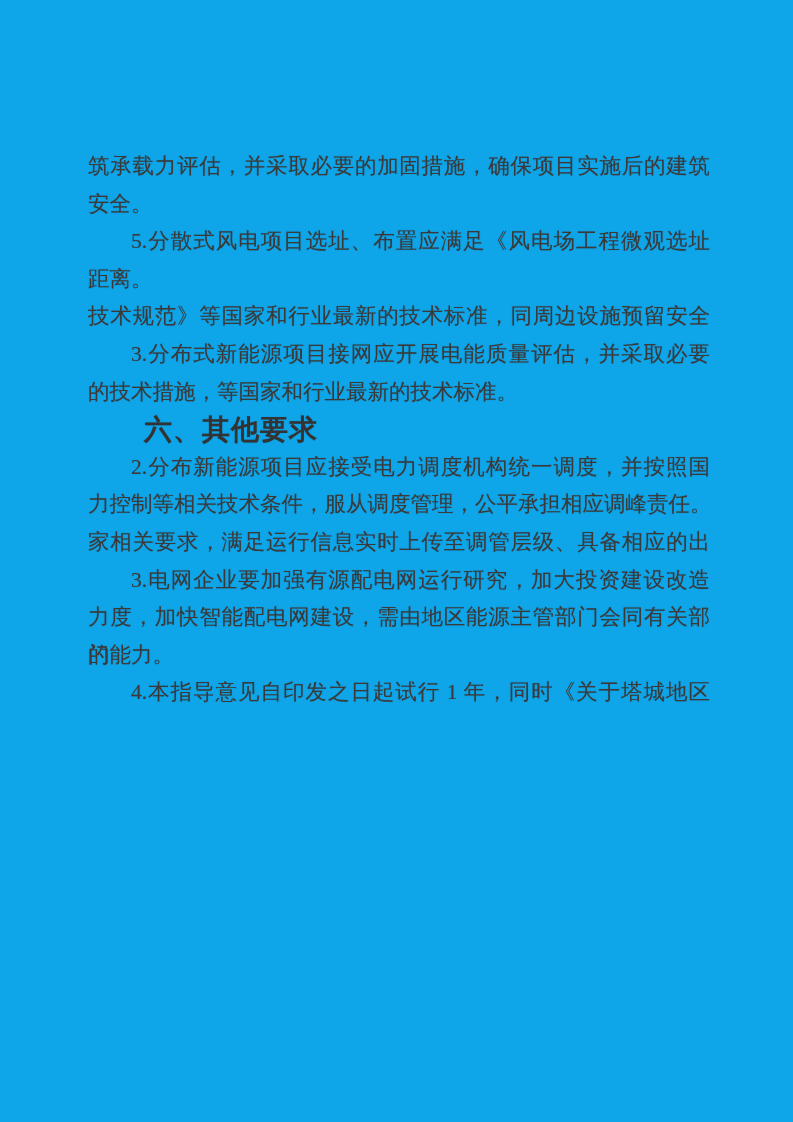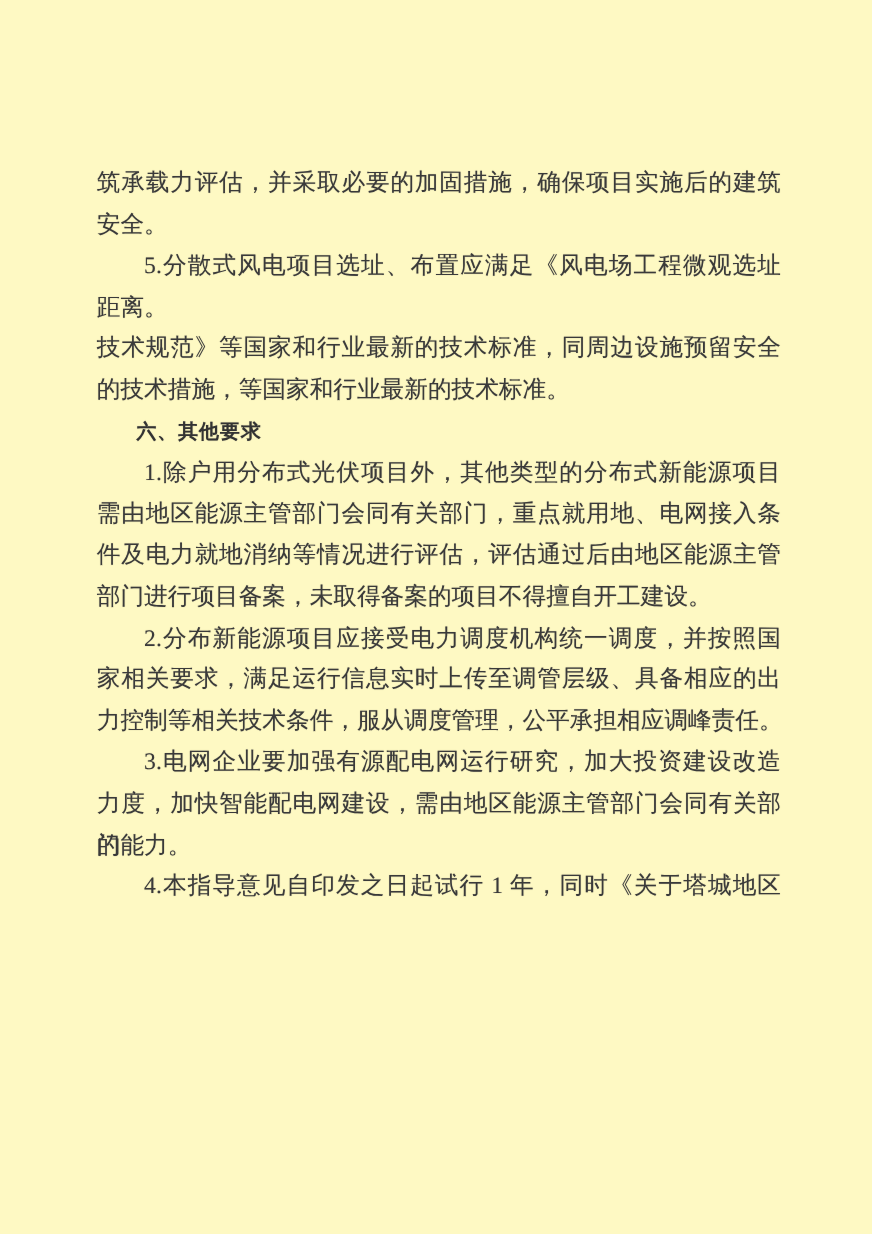--- a/index.html
+++ b/index.html
@@ -9,21 +9,21 @@
     height: 1122px;
     overflow: hidden;
   }
   body {
     background: #fcfcfb;
     position: relative;
   }
   .page {
     position: absolute;
     inset: 0;
-    background: #fef9c3;
+    background: #0ea5e9;
   }
   .content {
     position: absolute;
     left: 88px;
     top: 148px;
     width: 622px;
     color: #3a3a3a;
     font-family: "Liberation Serif", "DejaVu Serif", serif;
     font-size: 21.5px;
     text-shadow: 0 0 1px rgba(58,58,58,0.40);
@@ -38,21 +38,21 @@
     white-space: normal;
     text-align: justify;
     text-align-last: justify;
   }
   .indent {
     text-indent: 2em;
   }
   .heading {
     font-family: "Liberation Sans", "DejaVu Sans", sans-serif;
     font-weight: 700;
-    font-size: 18px;
+    font-size: 28px;
     color: #333333;
     letter-spacing: 1px;
   }
 </style>
 </head>
 <body>
 
 <div class="page">
   <div class="content">
 
@@ -61,38 +61,33 @@
       <div class="line">安全。</div>
     </div>
 
     <div class="para">
       <div class="line full indent">5.分散式风电项目选址、布置应满足《风电场工程微观选址</div>
       <div class="line">距离。</div>
       <div class="line full">技术规范》等国家和行业最新的技术标准，同周边设施预留安全</div>
     </div>
 
     <div class="para">
+      <div class="line full indent">3.分布式新能源项目接网应开展电能质量评估，并采取必要</div>
       <div class="line">的技术措施，等国家和行业最新的技术标准。</div>
     </div>
 
     <div class="para">
       <div class="line heading indent">六、其他要求</div>
     </div>
 
-    <div class="para">
-      <div class="line full indent">1.除户用分布式光伏项目外，其他类型的分布式新能源项目</div>
-      <div class="line full">需由地区能源主管部门会同有关部门，重点就用地、电网接入条</div>
-      <div class="line full">件及电力就地消纳等情况进行评估，评估通过后由地区能源主管</div>
-      <div class="line">部门进行项目备案，未取得备案的项目不得擅自开工建设。</div>
-    </div>
 
     <div class="para">
       <div class="line full indent">2.分布新能源项目应接受电力调度机构统一调度，并按照国</div>
+      <div class="line">力控制等相关技术条件，服从调度管理，公平承担相应调峰责任。</div>
       <div class="line full">家相关要求，满足运行信息实时上传至调管层级、具备相应的出</div>
-      <div class="line">力控制等相关技术条件，服从调度管理，公平承担相应调峰责任。</div>
     </div>
 
     <div class="para">
       <div class="line full indent">3.电网企业要加强有源配电网运行研究，加大投资建设改造</div>
       <div class="line full">力度，加快智能配电网建设，需由地区能源主管部门会同有关部门</div>
       <div class="line">的能力。</div>
     </div>
 
     <div class="para">
       <div class="line full indent">4.本指导意见自印发之日起试行 1 年，同时《关于塔城地区</div>

